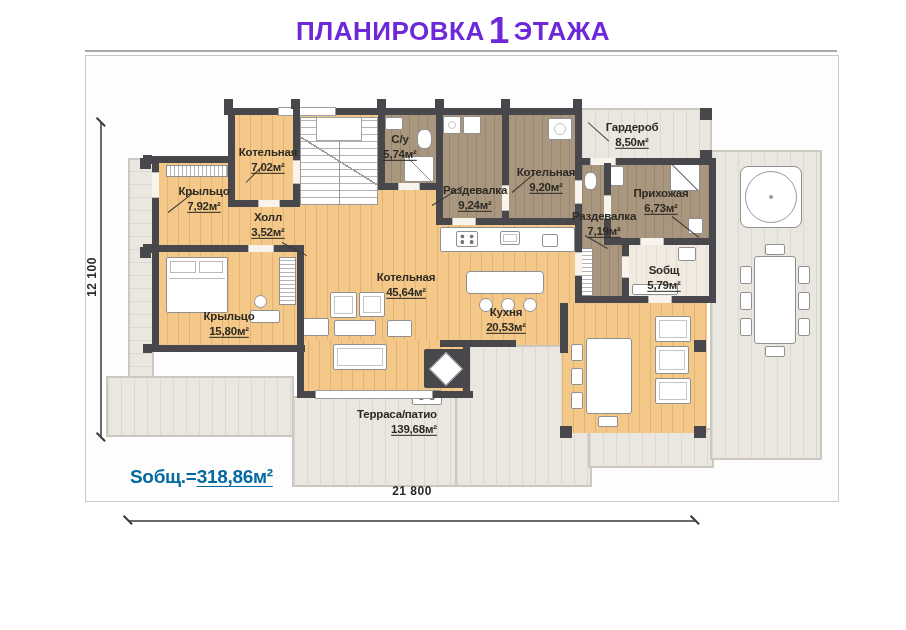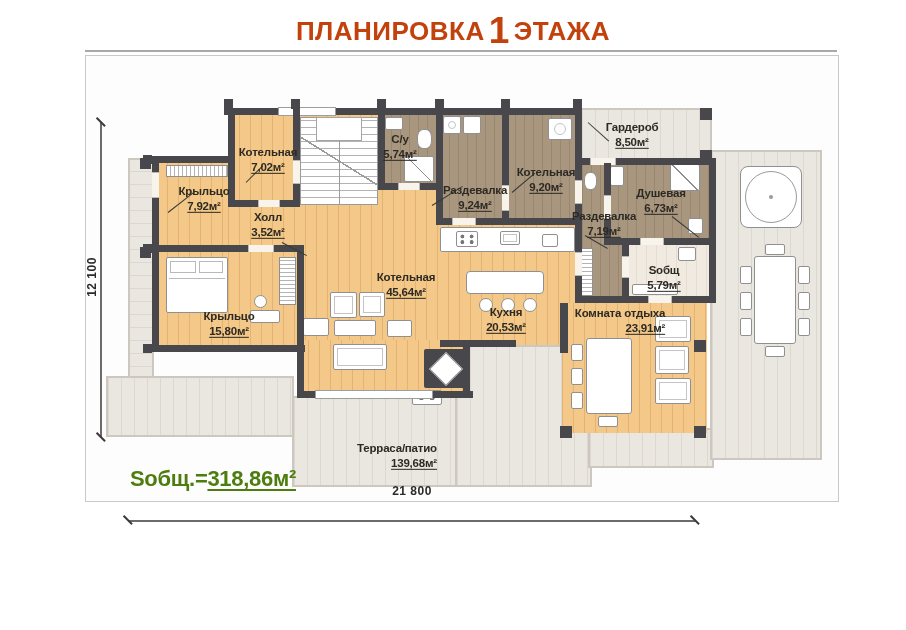--- a/index.html
+++ b/index.html
@@ -1,21 +1,21 @@
 <!DOCTYPE html>
 <html><head>
 <meta charset="utf-8">
 <style>
   html,body{margin:0;padding:0;background:#fff;}
   .stage{position:relative;width:906px;height:630px;background:#fff;overflow:hidden;
          font-family:"Liberation Sans",sans-serif;color:#1c1c1c;}
   .abs{position:absolute;box-sizing:border-box;}
   
   .title{position:absolute;left:0;top:10px;width:906px;text-align:center;
-         font-weight:700;font-size:26px;letter-spacing:.5px;color:#c2410c;white-space:nowrap;}
+         font-weight:700;font-size:26px;letter-spacing:.5px;color:#6d28d9;white-space:nowrap;}
   .title .big{font-size:37px;vertical-align:-3px;margin:0 4px;}
   .rule{position:absolute;left:85px;top:50px;width:752px;height:2px;background:#a9a9a9;}
   
   .panel{position:absolute;left:85px;top:55px;width:752px;height:445px;background:#fdfdfd;
          border:1px solid #c9c9c9;}
   
   .terr{background-color:#eae6e0;border:2px solid #ccc7bf;
         background-image:repeating-linear-gradient(90deg,rgba(120,110,95,.12) 0 1px,transparent 1px 13px);}
   .terrh{background-image:repeating-linear-gradient(0deg,rgba(120,110,95,.12) 0 1px,transparent 1px 13px);}
   .wood{background-color:#f3c888;
@@ -47,21 +47,21 @@
   
   .room-label{position:absolute;transform:translate(-50%,-50%);text-align:center;white-space:nowrap;
               font-weight:700;font-size:11.5px;line-height:1.32;color:#2d2a24;letter-spacing:-.2px;}
   .room-label .ra{display:block;text-decoration:underline;text-underline-offset:2px;}
   .room-label.ar{text-align:right;}
   .leader{position:absolute;height:1px;background:#3a3a3a;transform-origin:left center;}
   
   .dimline{background:#6b6b6b;}
   .tick{position:absolute;width:12px;height:1.5px;background:#3a3a3a;transform:rotate(45deg);}
   .dimtext{position:absolute;font-weight:700;font-size:12px;color:#2a2a2a;letter-spacing:.5px;}
-  .total{position:absolute;font-weight:700;font-size:22px;color:#4d7c0f;letter-spacing:-.3px;}
+  .total{position:absolute;font-weight:700;font-size:19px;color:#0369a1;letter-spacing:-.3px;}
   .total .tv{text-decoration:underline;text-underline-offset:3px;}
 </style>
 </head>
 <body>
 
 <div class="stage">
 
   <div class="title"><span>ПЛАНИРОВКА</span><span class="big">1</span><span>ЭТАЖА</span></div>
   <div class="rule"></div>
 
@@ -251,28 +251,27 @@
   <div class="leader" style="left:585px;top:235px;width:26px;transform:rotate(30deg)"></div>
   <div class="leader" style="left:672px;top:216px;width:34px;transform:rotate(38deg)"></div>
 
   <div class="room-label" style="left:204px;top:199px"><span class="rn">Крыльцо</span><span class="ra">7,92м²</span></div>
   <div class="room-label" style="left:268px;top:160px"><span class="rn">Котельная</span><span class="ra">7,02м²</span></div>
   <div class="room-label" style="left:268px;top:225px"><span class="rn">Холл</span><span class="ra">3,52м²</span></div>
   <div class="room-label" style="left:400px;top:147px"><span class="rn">С/у</span><span class="ra">5,74м²</span></div>
   <div class="room-label" style="left:475px;top:198px"><span class="rn">Раздевалка</span><span class="ra">9,24м²</span></div>
   <div class="room-label" style="left:546px;top:180px"><span class="rn">Котельная</span><span class="ra">9,20м²</span></div>
   <div class="room-label" style="left:632px;top:135px"><span class="rn">Гардероб</span><span class="ra">8,50м²</span></div>
-  <div class="room-label" style="left:661px;top:201px"><span class="rn">Душевая</span><span class="ra">6,73м²</span></div>
+  <div class="room-label" style="left:661px;top:201px"><span class="rn">Прихожая</span><span class="ra">6,73м²</span></div>
   <div class="room-label" style="left:604px;top:224px"><span class="rn">Раздевалка</span><span class="ra">7,19м²</span></div>
   <div class="room-label" style="left:664px;top:278px"><span class="rn">Sобщ</span><span class="ra">5,79м²</span></div>
-  <div class="room-label ar" style="left:620px;top:321px"><span class="rn">Комната отдыха</span><span class="ra">23,91м²</span></div>
   <div class="room-label" style="left:506px;top:320px"><span class="rn">Кухня</span><span class="ra">20,53м²</span></div>
   <div class="room-label" style="left:406px;top:285px"><span class="rn">Котельная</span><span class="ra">45,64м²</span></div>
   <div class="room-label" style="left:229px;top:324px"><span class="rn">Крыльцо</span><span class="ra">15,80м²</span></div>
-  <div class="room-label ar" style="left:397px;top:456px"><span class="rn">Терраса/патио</span><span class="ra">139,68м²</span></div>
+  <div class="room-label ar" style="left:397px;top:422px"><span class="rn">Терраса/патио</span><span class="ra">139,68м²</span></div>
 
   <div class="abs dimline" style="left:100px;top:122px;width:1.5px;height:315px"></div>
   <div class="tick" style="left:95px;top:121px"></div>
   <div class="tick" style="left:95px;top:436px"></div>
   <div class="dimtext" style="left:92px;top:277px;transform:translate(-50%,-50%) rotate(-90deg)">12 100</div>
 
   <div class="abs dimline" style="left:128px;top:520px;width:567px;height:1.5px"></div>
   <div class="tick" style="left:122px;top:519px"></div>
   <div class="tick" style="left:689px;top:519px"></div>
   <div class="dimtext" style="left:412px;top:484px;transform:translateX(-50%)">21 800</div>

